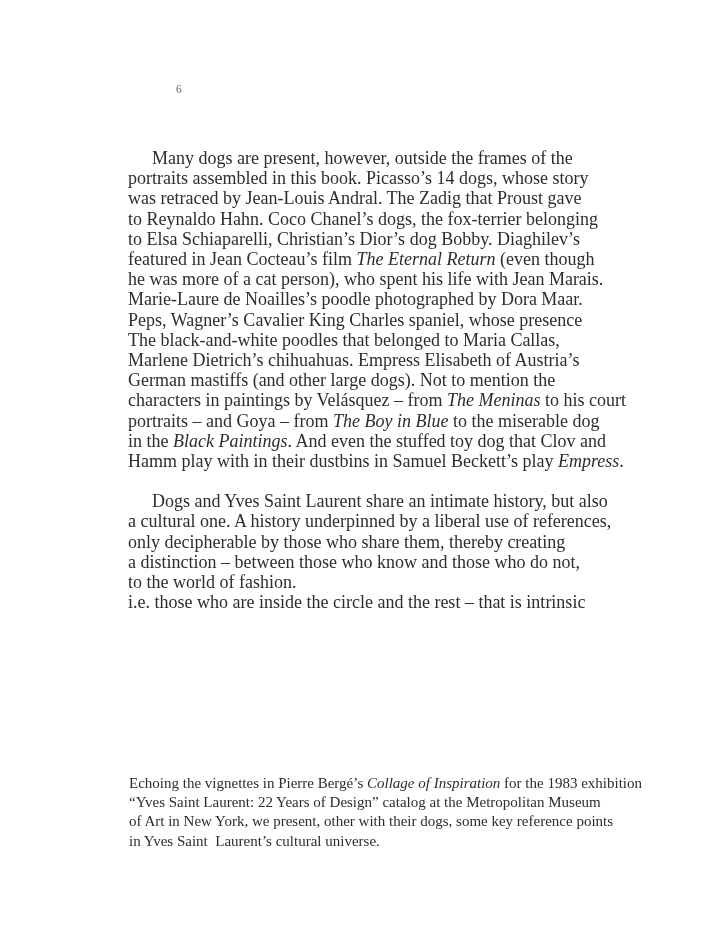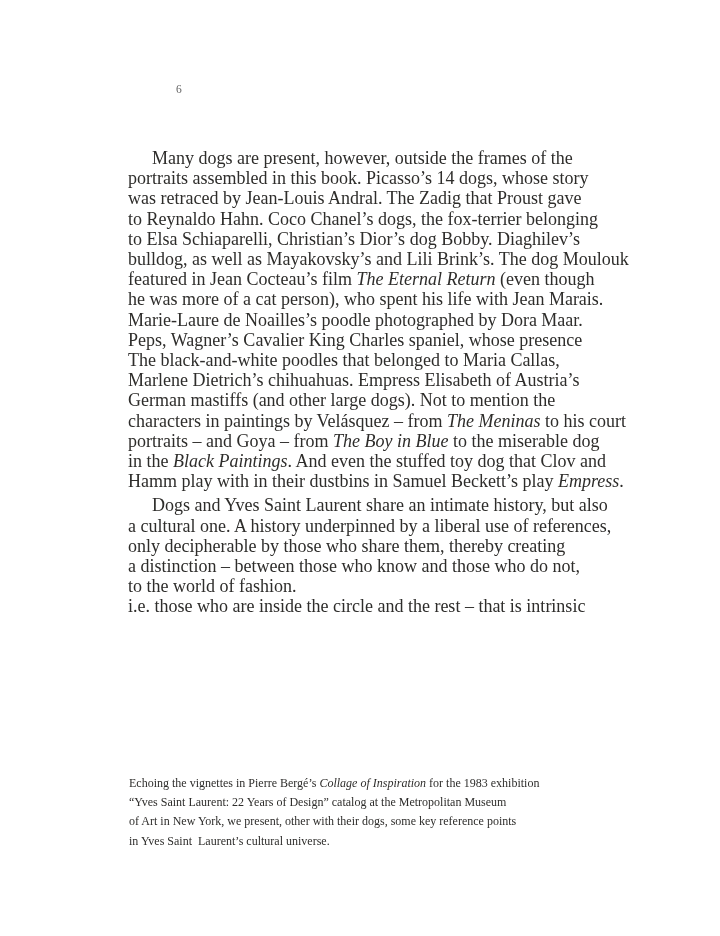--- a/index.html
+++ b/index.html
@@ -30,54 +30,53 @@
   .body-text {
     position: absolute;
     left: 128px;
     top: 148px;
     width: 460px;
     color: #2e2d2b;
     font-size: 18px;
     line-height: 20.2px;
   }
   .paragraph { margin: 0; }
-  .paragraph + .paragraph { margin-top: 4px; }
+  .paragraph + .paragraph { margin-top: 20px; }
   .paragraph .line:first-child { padding-left: 24px; }
   .line {
     white-space: pre;
   }
   .line em {
     font-style: italic;
   }
   .footnote {
     position: absolute;
     left: 129px;
     top: 774px;
     width: 470px;
     color: #2e2d2b;
-    font-size: 12px;
+    font-size: 15px;
     line-height: 19.2px;
   }
   .footnote .line:first-child { padding-left: 0; }
 </style>
 </head>
 <body>
 
 <div class="page">
 
   <div class="page-number">6</div>
 
   <div class="body-text">
     <div class="paragraph">
         <div class="line">Many dogs are present, however, outside the frames of the</div>
         <div class="line">portraits assembled in this book. Picasso’s 14 dogs, whose story</div>
         <div class="line">was retraced by Jean-Louis Andral. The Zadig that Proust gave</div>
         <div class="line">to Reynaldo Hahn. Coco Chanel’s dogs, the fox-terrier belonging</div>
         <div class="line">to Elsa Schiaparelli, Christian’s Dior’s dog Bobby. Diaghilev’s</div>
-        <div class="line">bulldog, as well as Mayakovsky’s and Lili Brink’s. The dog Moulouk</div>
         <div class="line">featured in Jean Cocteau’s film <em>The Eternal Return</em> (even though</div>
         <div class="line">he was more of a cat person), who spent his life with Jean Marais.</div>
         <div class="line">Marie-Laure de Noailles’s poodle photographed by Dora Maar.</div>
         <div class="line">Peps, Wagner’s Cavalier King Charles spaniel, whose presence</div>
         <div class="line">The black-and-white poodles that belonged to Maria Callas,</div>
         <div class="line">Marlene Dietrich’s chihuahuas. Empress Elisabeth of Austria’s</div>
         <div class="line">German mastiffs (and other large dogs). Not to mention the</div>
         <div class="line">characters in paintings by Velásquez – from <em>The Meninas</em> to his court</div>
         <div class="line">portraits – and Goya – from <em>The Boy in Blue</em> to the miserable dog</div>
         <div class="line">in the <em>Black Paintings</em>. And even the stuffed toy dog that Clov and</div>

